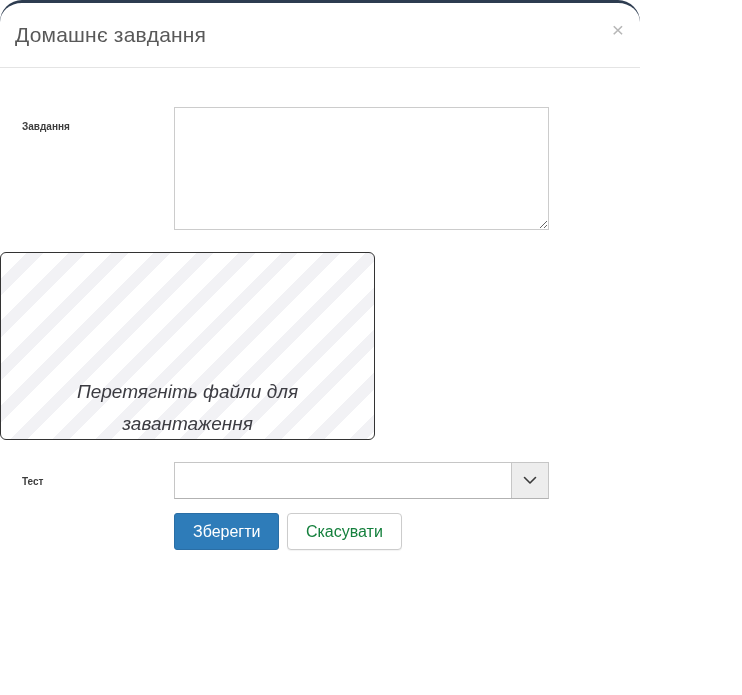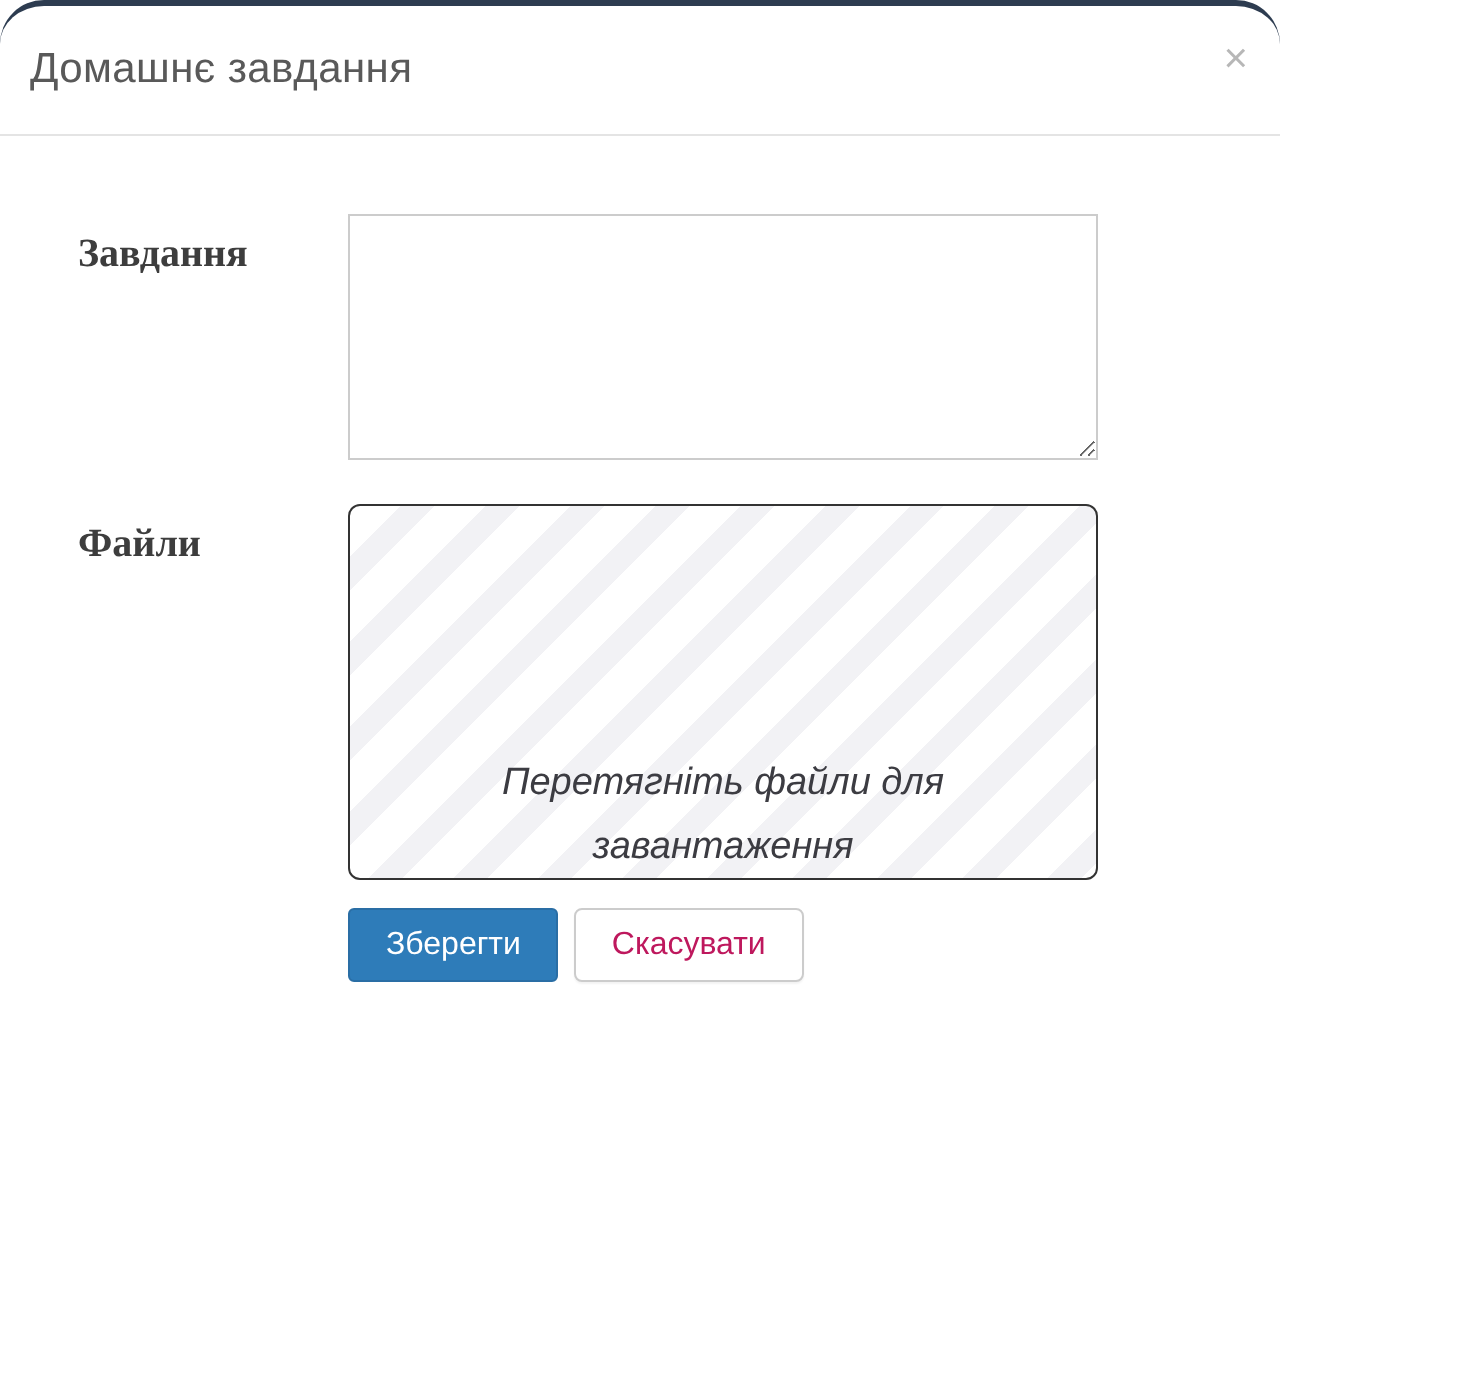--- a/index.html
+++ b/index.html
@@ -40,26 +40,25 @@
     color:#b7b7b7;
     background:none; border:none;
     cursor:pointer;
     font-family:"Liberation Sans", sans-serif;
   }
   
   .modal-body { padding-top:39px; }
   .form-row { display:flex; align-items:flex-start; margin-bottom:22px; }
   .label-col {
     width:174px;
-    padding:8px 12px 0 39px;
+    padding:8px 12px 0 22px;
     font-weight:bold;
-    font-size:20px;
+    font-size:10px;
     line-height:24px;
     color:#3d3d3d;
-    font-family:Liberation Serif, serif;
   }
   .label-col.wrap { padding-right:40px; }
   .field-col { width:375px; }
 
   textarea.task-area {
     width:375px; height:123px;
     border:1px solid #ccc;
     background:#fff;
     resize:both;
     font-family:"Liberation Sans", sans-serif;
@@ -147,21 +146,21 @@
   }
   .btn-save {
     background:#2e7cb9;
     border:1px solid #2a6ea5;
     color:#fff;
     border-radius:3px;
   }
   .btn-cancel {
     background:#fff;
     border:1px solid #ccc;
-    color:#be185d;
+    color:#15803d;
     border-radius:4px;
     margin-left:3px;
     box-shadow:0 1px 1px rgba(0,0,0,.05);
   }
 </style>
 </head>
 <body>
 
 <div class="modal">
 
@@ -173,28 +172,40 @@
   <div class="modal-body">
 
     <div class="form-row">
       <div class="label-col">Завдання</div>
       <div class="field-col">
         <textarea class="task-area" style=""></textarea>
       </div>
     </div>
 
     <div class="form-row">
-      <div class="label-col">Файли</div>
       <div class="field-col">
         <div class="dropzone">
           <div class="dropzone-text">Перетягніть файли для завантаження</div>
         </div>
       </div>
     </div>
 
+    <div class="form-row">
+      <div class="label-col">Тест</div>
+      <div class="field-col">
+        <div class="select-box">
+          <div class="select-value"></div>
+          <div class="select-arrow">
+            <svg width="14" height="9" viewBox="0 0 14 9" fill="none">
+              <path d="M1.5 1.5 L7 7 L12.5 1.5" stroke="#3a3a3a" stroke-width="1.6" fill="none" stroke-linecap="round" stroke-linejoin="round"></path>
+            </svg>
+          </div>
+        </div>
+      </div>
+    </div>
 
 
     <div class="form-row button-row">
       <div class="label-col"></div>
       <div class="field-col">
         <button class="btn btn-save">Зберегти</button>
         <button class="btn btn-cancel">Скасувати</button>
       </div>
     </div>
 

